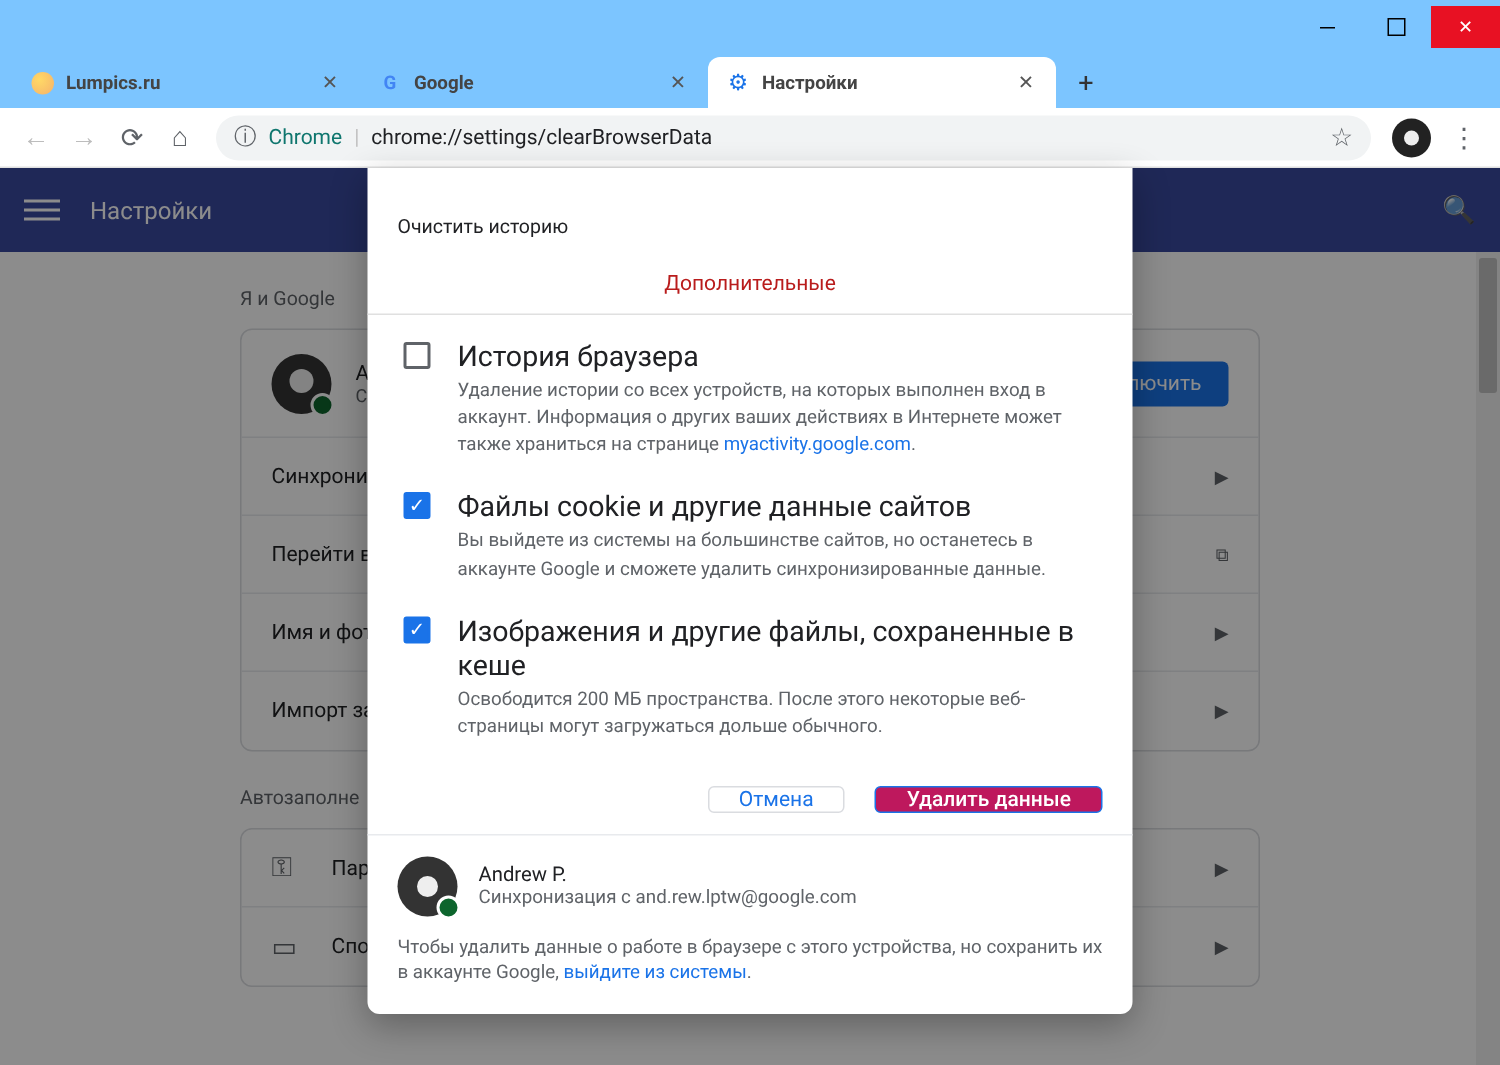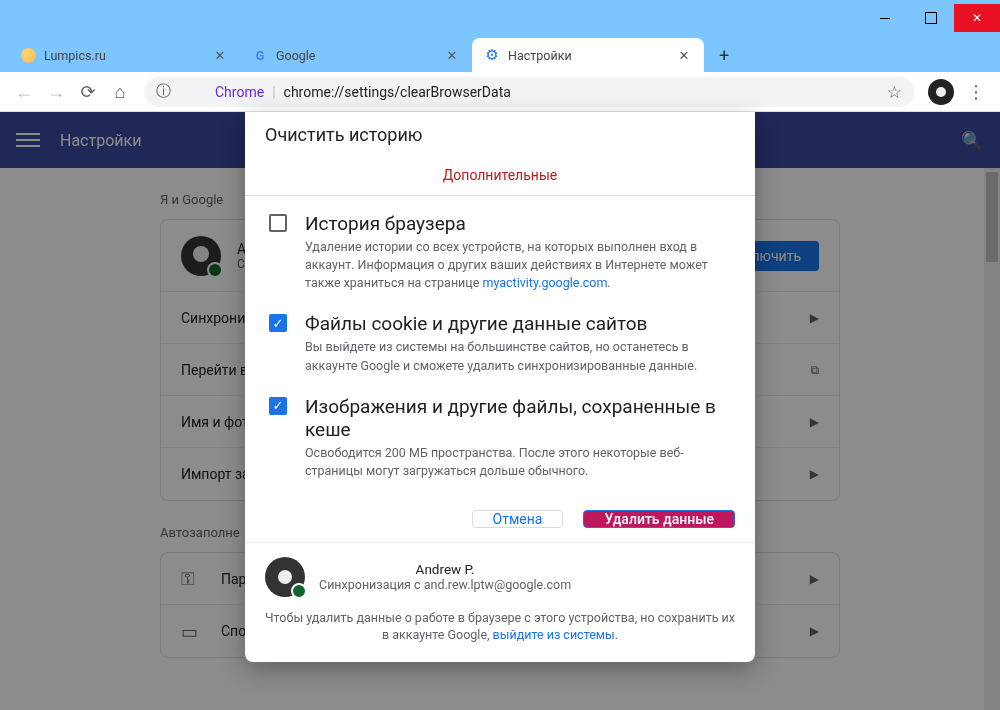--- a/index.html
+++ b/index.html
@@ -12,31 +12,31 @@
 .titlebar .winbtn.min::before { content: ""; width: 10px; height: 1px; background: #000; }
 .titlebar .winbtn.max::before { content: ""; width: 10px; height: 10px; border: 1px solid #000; }
 .titlebar .winbtn.close::before { content: "✕"; }
 
 
 .tabstrip { height: 36px; background: #7cc5ff; display: flex; align-items: flex-end; padding: 0 8px; }
 .tab { height: 34px; width: 232px; display: flex; align-items: center; padding: 0 12px; font-size: 12.5px; color: #444; border-radius: 8px 8px 0 0; position: relative; }
 .tab.active { background: #fff; }
 .tab.inactive { background: transparent; }
 .tab .favicon { width: 16px; height: 16px; margin-right: 8px; display: inline-flex; align-items: center; justify-content: center; }
-.tab .tab-title { flex: 1; white-space: nowrap; overflow: hidden; text-overflow: ellipsis; }
+.tab .tab-title { flex: 1; white-space: nowrap; overflow: hidden; text-overflow: ellipsis; font-weight: bold; }
 .tab .tab-close { width: 16px; height: 16px; display: flex; align-items: center; justify-content: center; font-size: 13px; color: #555; }
 .newtab { width: 28px; height: 28px; display: flex; align-items: center; justify-content: center; font-size: 18px; color: #333; margin-left: 6px; margin-bottom: 3px; }
 
 
 .toolbar { height: 40px; background: #fff; display: flex; align-items: center; padding: 0 8px; border-bottom: 1px solid #e0e0e0; }
 .navbtn { width: 32px; height: 32px; display: flex; align-items: center; justify-content: center; color: #5f6368; font-size: 18px; border-radius: 50%; }
 .navbtn.disabled { color: #bdbdbd; }
 .omnibox { flex: 1; height: 30px; background: #f1f3f4; border-radius: 15px; display: flex; align-items: center; padding: 0 12px; margin: 0 8px; font-size: 14px; color: #5f6368; }
 .omnibox .info-icon { margin-right: 8px; font-size: 15px; }
-.omnibox .label-chrome { color: #6d28d9; margin-left: 36px; }
+.omnibox .label-chrome { color: #0f766e; }
 .omnibox .sep { margin: 0 8px; color: #c0c0c0; }
 .omnibox .url-text { color: #202124; }
 .star { margin-left: auto; color: #5f6368; font-size: 17px; }
 .avatar-small { width: 26px; height: 26px; border-radius: 50%; background: #222; margin: 0 6px; display: flex; align-items: center; justify-content: center; }
 .avatar-small::after { content: ""; width: 10px; height: 10px; border-radius: 50%; background: #eee; }
 
 
 .page { position: relative; height: 598px; background: #fff; }
 .settings-header { height: 56px; background: #3a4a9f; display: flex; align-items: center; padding: 0 16px; color: #fff; }
 .hamburger { width: 24px; height: 24px; margin-right: 20px; display: flex; flex-direction: column; justify-content: center; gap: 4px; }
@@ -55,42 +55,42 @@
 .profile-row { height: 72px; }
 .profile-avatar { width: 40px; height: 40px; border-radius: 50%; background: #333; margin-right: 16px; position: relative; }
 .profile-avatar::after { content: ""; position: absolute; width: 16px; height: 16px; border-radius: 50%; background: #eee; top: 10px; left: 12px; }
 .sync-badge { position: absolute; bottom: -2px; right: -2px; width: 16px; height: 16px; border-radius: 50%; background: #0d652d; border: 2px solid #fff; }
 
 
 .overlay { position: absolute; inset: 0; background: rgba(0,0,0,0.45); display: flex; justify-content: center; align-items: flex-start; }
 
 
 .dialog { width: 510px; background: #fff; border-radius: 0 0 8px 8px; margin-top: 0; box-shadow: 0 8px 24px rgba(0,0,0,0.3); display: flex; flex-direction: column; max-height: 590px; }
-.dialog-title { padding: 12px 20px 10px; font-size: 18px; color: #202124; }
+.dialog-title { padding: 32px 20px 10px; font-size: 13px; color: #202124; }
 .dialog-tabs { display: flex; border-bottom: 1px solid #e0e0e0; }
 .dialog-tab { flex: 1; text-align: center; padding: 12px 0; font-size: 14px; color: #b91c1c; cursor: pointer; }
 .dialog-tab.active { color: #1a73e8; border-bottom: 3px solid #1a73e8; font-weight: 500; margin-bottom: -1px; }
 
 .dialog-body { padding: 6px 16px 6px 20px; overflow-y: auto; position: relative; }
 .dialog-body::-webkit-scrollbar { width: 12px; }
 .dialog-body::-webkit-scrollbar-thumb { background: #c1c1c1; border-radius: 6px; }
 
 .check-row { display: flex; padding: 10px 4px; }
 .checkbox { width: 18px; height: 18px; border: 2px solid #5f6368; border-radius: 2px; margin-right: 18px; margin-top: 2px; flex-shrink: 0; display: flex; align-items: center; justify-content: center; }
 .checkbox.checked { background: #1a73e8; border-color: #1a73e8; color: #fff; font-size: 13px; }
 .check-text .ct-title { font-size: 19px; color: #202124; margin-bottom: 3px; }
 .check-text .ct-desc { font-size: 12.5px; color: #5f6368; line-height: 1.45; }
 .ct-desc a, .link { color: #1a73e8; text-decoration: none; }
 
 .dialog-actions { display: flex; justify-content: flex-end; padding: 14px 20px; gap: 10px; }
 .btn { padding: 0 20px; border-radius: 4px; font-size: 14px; cursor: pointer; }
 .btn-outline { background: #fff; border: 1px solid #dadce0; color: #1a73e8; }
 .btn-primary { background: #be185d; border: 1px solid #1a73e8; color: #fff; font-weight: 500; margin-left: 10px; }
 
-.dialog-footer { padding: 14px 20px 18px; border-top: 1px solid #e8eaed; text-align: center; }
+.dialog-footer { padding: 14px 20px 18px; border-top: 1px solid #e8eaed; }
 .footer-profile { display: flex; align-items: center; margin-bottom: 12px; }
 .footer-avatar { width: 40px; height: 40px; border-radius: 50%; background: #333; margin-right: 14px; position: relative; display:flex; align-items:center; justify-content:center; }
 .footer-avatar::before { content:""; width:14px; height:14px; border-radius:50%; background:#eee; }
 .footer-avatar .sync-badge { bottom: -2px; right: -2px; }
 .footer-name { font-size: 13.5px; color: #202124; }
 .footer-sync { font-size: 12.5px; color: #5f6368; }
 .footer-note { font-size: 12.5px; color: #5f6368; line-height: 1.4; }
 
 .scrollbar-page { position: absolute; right: 0; top: 56px; width: 16px; bottom: 0; background: #f1f1f1; }
 .scrollbar-thumb { position: absolute; top: 4px; left: 2px; width: 12px; height: 90px; background: #c1c1c1; border-radius: 2px; }

